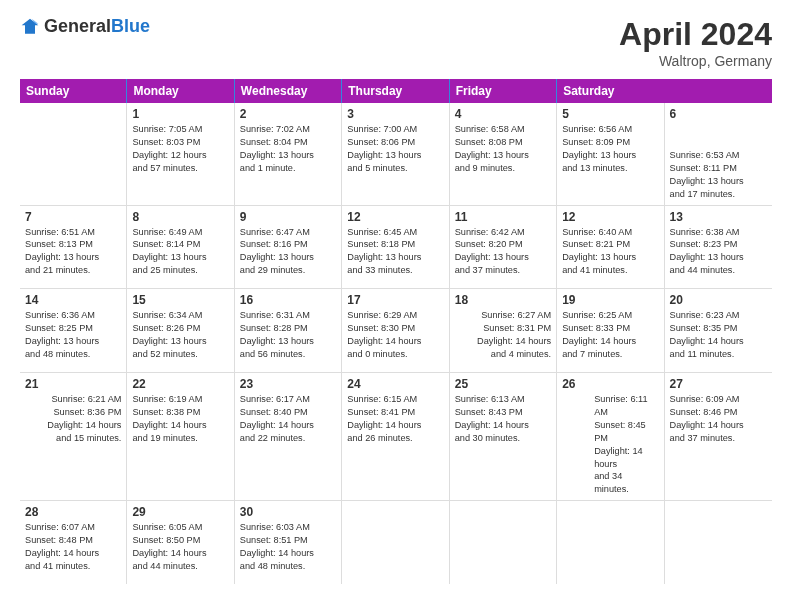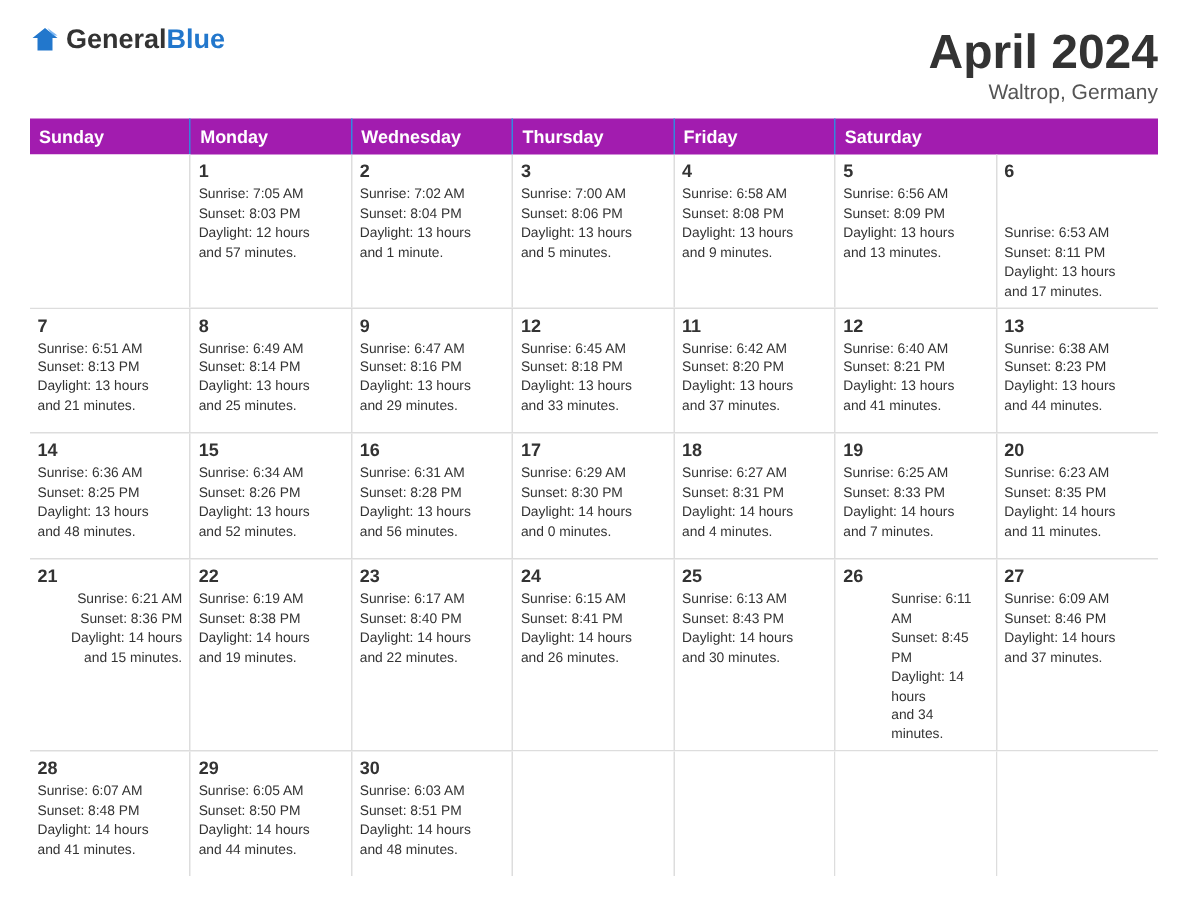--- a/index.html
+++ b/index.html
@@ -256,21 +256,21 @@
           </div>
           <div class="cal-cell">
             <div class="day-num">17</div>
             <div class="day-info" style="white-space: pre-line;">Sunrise: 6:29 AM
 Sunset: 8:30 PM
 Daylight: 14 hours
 and 0 minutes.</div>
           </div>
           <div class="cal-cell">
             <div class="day-num">18</div>
-            <div class="day-info" style="white-space: pre-line;">Sunrise: 6:27 AM
+            <div class="day-info" style="white-space: pre-line; text-align: right;">Sunrise: 6:27 AM
 Sunset: 8:31 PM
 Daylight: 14 hours
 and 4 minutes.</div>
           </div>
           <div class="cal-cell">
             <div class="day-num">19</div>
             <div class="day-info" style="white-space: pre-line;">Sunrise: 6:25 AM
 Sunset: 8:33 PM
 Daylight: 14 hours
 and 7 minutes.</div>

